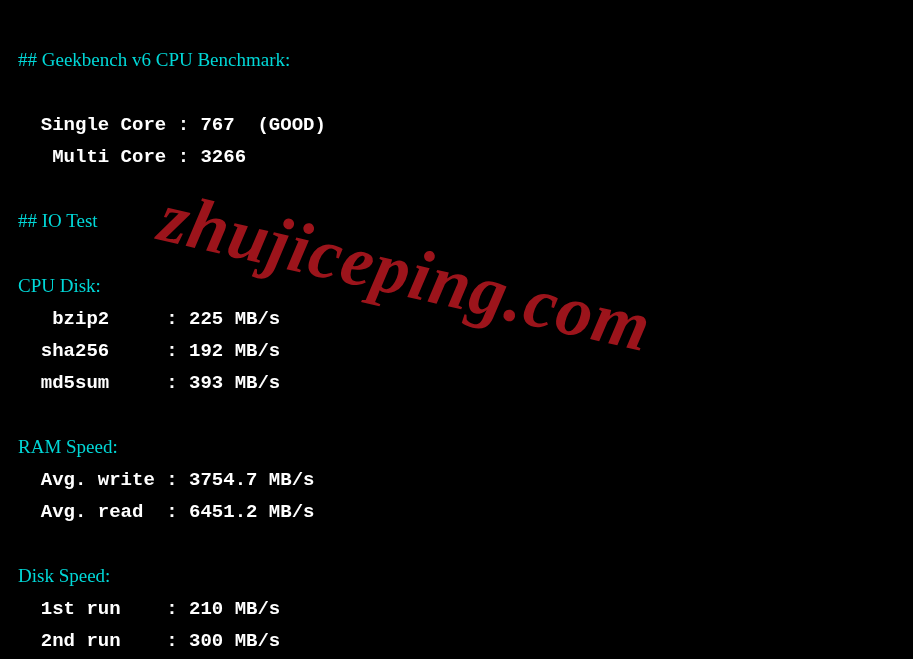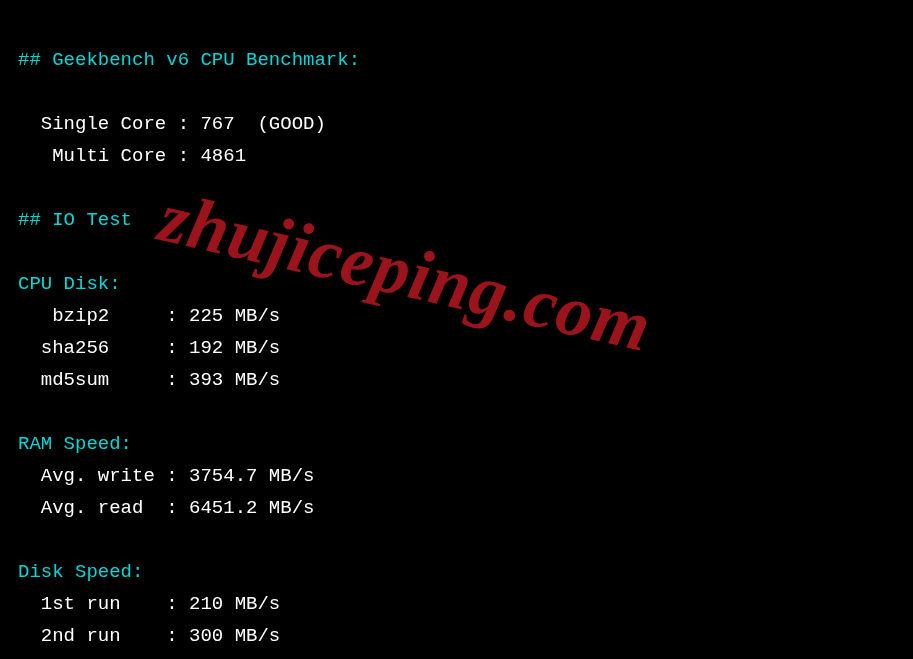--- a/index.html
+++ b/index.html
@@ -19,23 +19,25 @@
     font-size: 19px;
     line-height: 32px;
     color: #ffffff;
     white-space: pre;
     padding-top: 12px;
     padding-left: 18px;
     box-sizing: border-box;
   }
   .hdr {
     color: #00d7d7;
+    font-family: Liberation Serif, serif;
   }
   .txt {
     color: #ffffff;
+    font-weight: bold;
   }
   .watermark {
     position: absolute;
     left: 165px;
     top: 200px;
     width: 700px;
     font-family: Georgia, "Times New Roman", serif;
     font-size: 72px;
     font-style: italic;
     font-weight: 600;
@@ -47,21 +49,21 @@
     user-select: none;
   }
 </style>
 </head>
 <body>
 
 <div class="terminal">
 <span class="hdr">## Geekbench v6 CPU Benchmark:</span>
 
 <span class="txt">  Single Core : 767  (GOOD)</span>
-<span class="txt">   Multi Core : 4861</span>
+<span class="txt">   Multi Core : 3266</span>
 
 <span class="hdr">## IO Test</span>
 
 <span class="hdr">CPU Disk:</span>
 <span class="txt">   bzip2     : 225 MB/s</span>
 <span class="txt">  sha256     : 192 MB/s</span>
 <span class="txt">  md5sum     : 393 MB/s</span>
 
 <span class="hdr">RAM Speed:</span>
 <span class="txt">  Avg. write : 3754.7 MB/s</span>

